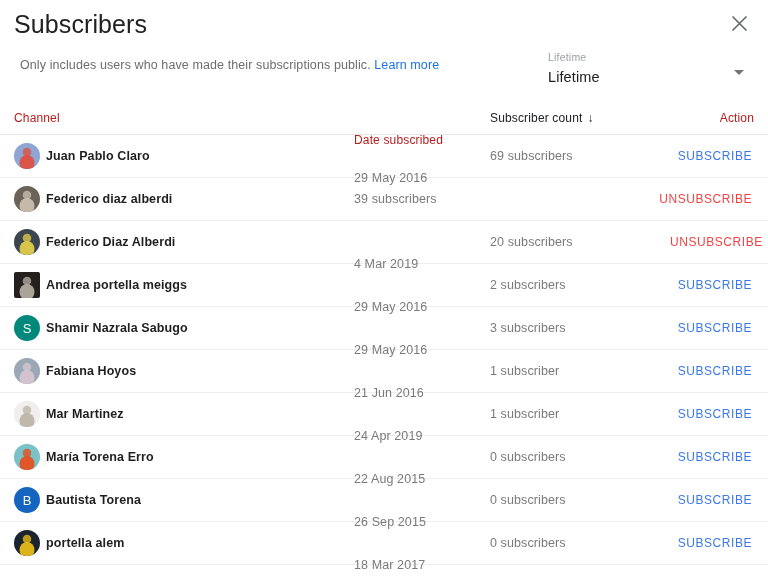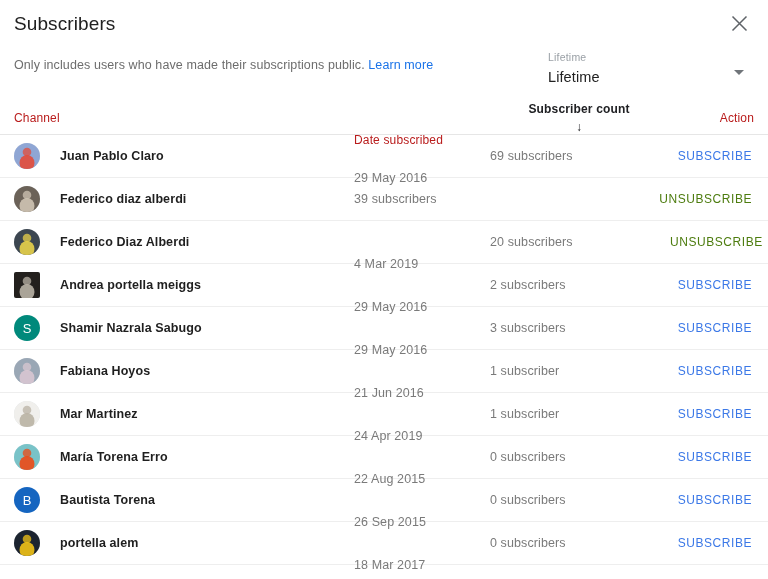--- a/index.html
+++ b/index.html
@@ -21,21 +21,21 @@
 
   
   .dlg-header {
     height: 48px;
     position: relative;
     padding: 0 14px;
     display: flex;
     align-items: center;
   }
   .dlg-title {
-    font-size: 19px;
+    font-size: 25px;
     color: #212121;
     font-weight: 400;
     letter-spacing: .1px;
     line-height: 24px;
   }
   .close-btn {
     position: absolute;
     right: 14px;
     top: 8px;
     width: 30px; height: 30px;
@@ -43,21 +43,21 @@
     cursor: pointer;
     border-radius: 50%;
   }
   .close-btn svg { display: block; }
 
   
   .sub-row {
     height: 53px;
     display: flex;
     align-items: flex-start;
-    padding: 0 14px;
+    padding: 0 20px;
     position: relative;
   }
   .sub-note {
     font-size: 12.5px;
     color: #6d6d6d;
     line-height: 16px;
     padding-top: 9px;
     letter-spacing: .1px;
   }
   .learn-more {
@@ -107,46 +107,45 @@
     padding: 0 14px;
     border-bottom: 1px solid #e6e6e6;
   }
   .thead .th {
     font-size: 12px;
     color: #b91c1c;
     letter-spacing: .15px;
   }
   .th.sorted {
     color: #202124;
-    font-weight: bold;
+    font-weight: normal;
     display: flex;
     align-items: center;
     gap: 5px;
     cursor: pointer;
-    flex-direction: column;
   }
   .sort-arrow { font-size: 12px; line-height: 1; }
 
   .col-channel { width: 340px; flex: 0 0 340px; }
   .col-date    { width: 136px; flex: 0 0 136px; margin-top: 44px; }
   .col-count   { width: 178px; flex: 0 0 178px; }
   .col-action  { flex: 1; text-align: right; }
 
   .trow {
     height: 43px;
     display: flex;
     align-items: center;
     padding: 0 14px;
     border-bottom: 1px solid #eeeeee;
   }
 
   .channel-cell {
     display: flex;
     align-items: center;
-    gap: 20px;
+    gap: 6px;
   }
   .avatar {
     width: 26px; height: 26px;
     flex: 0 0 26px;
     border-radius: 50%;
     overflow: hidden;
     position: relative;
     background: #dfe3e8;
   }
   .avatar.square { border-radius: 2px; }
@@ -175,21 +174,21 @@
 
   .action-btn {
     font-size: 12px;
     font-weight: normal;
     letter-spacing: .55px;
     cursor: pointer;
     display: inline-block;
     padding: 4px 2px;
   }
   .action-btn.subscribe   { color: #3b78e7; }
-  .action-btn.unsubscribe { color: #4d7c0f; }
+  .action-btn.unsubscribe { color: #ef4444; }
 </style>
 </head>
 <body>
 
 <div class="dialog">
 
   <div class="dlg-header">
     <div class="dlg-title">Subscribers</div>
     <div class="close-btn">
       <svg width="17" height="17" viewBox="0 0 17 17" aria-hidden="true">

